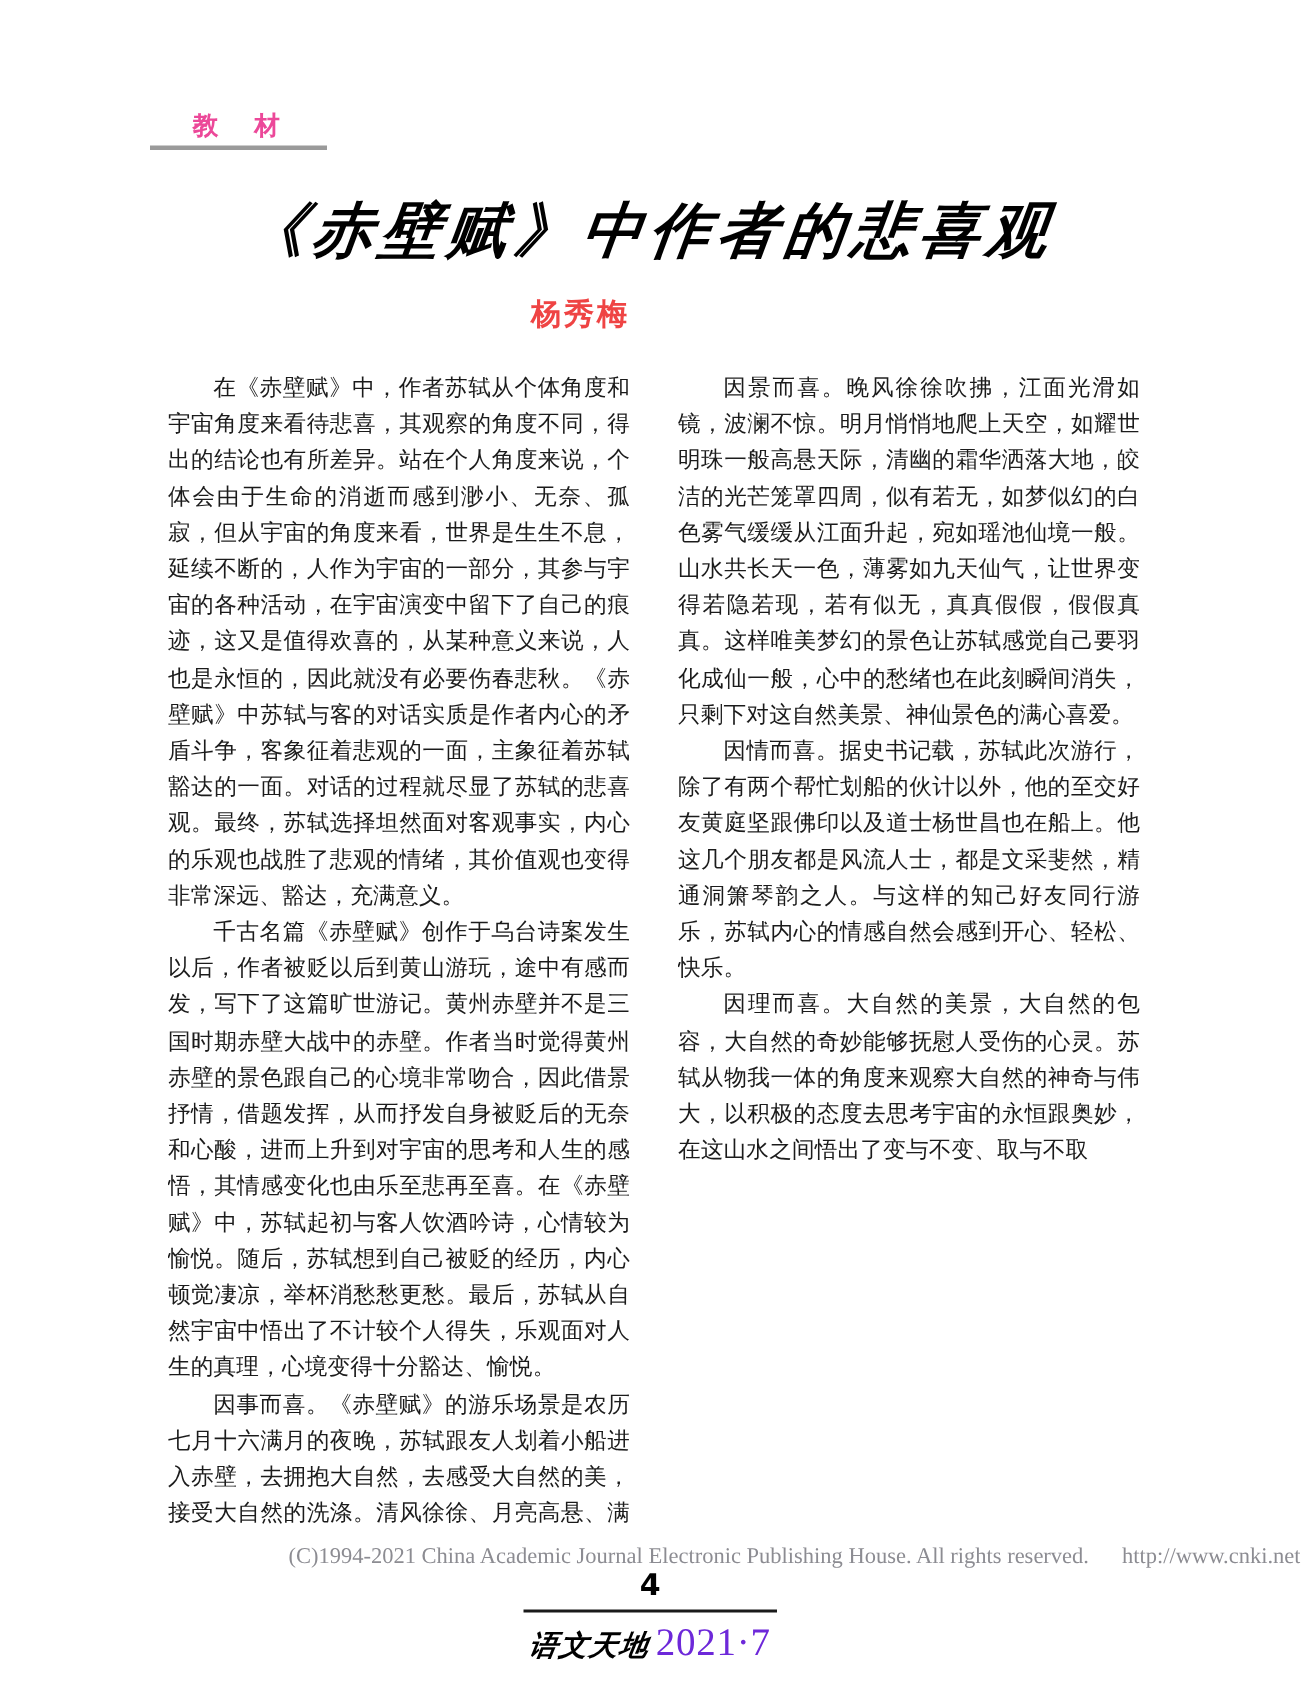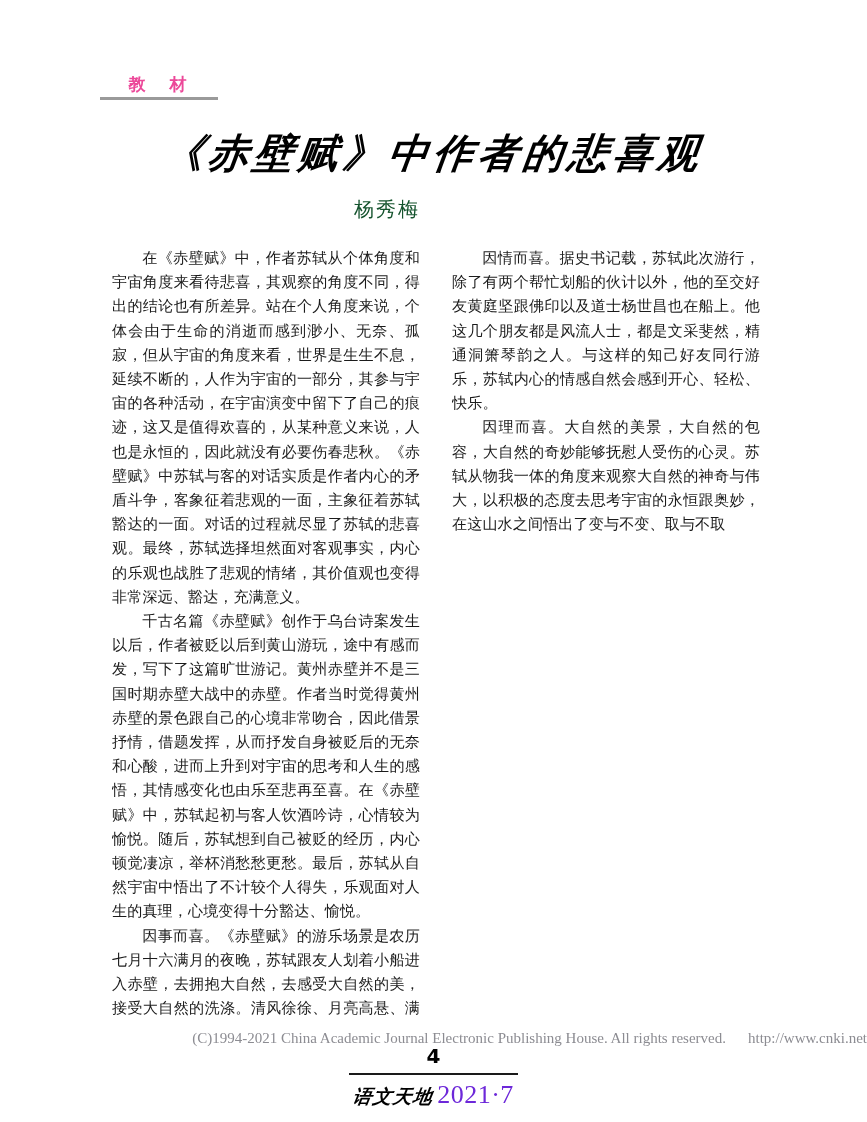--- a/index.html
+++ b/index.html
@@ -61,23 +61,23 @@
   }
 
   #byline {
     position: absolute;
     left: 0;
     top: 196px;
     width: 774px;
     text-align: center;
     font-family: "DejaVu Sans", "Liberation Sans", sans-serif;
     font-size: 20px;
-    font-weight: 400;
+    font-weight: 700;
     letter-spacing: 2px;
-    color: #14532d;
+    color: #ef4444;
   }
 
   
   #body-columns {
     position: absolute;
     left: 112px;
     top: 247px;
     width: 648px;
     height: 770px;
     display: flex;
@@ -182,20 +182,21 @@
 
   <div id="byline">杨秀梅</div>
 
   <div id="body-columns">
     <div class="col" id="col-left">
         <p class="indent">在《赤壁赋》中，作者苏轼从个体角度和宇宙角度来看待悲喜，其观察的角度不同，得出的结论也有所差异。站在个人角度来说，个体会由于生命的消逝而感到渺小、无奈、孤寂，但从宇宙的角度来看，世界是生生不息，延续不断的，人作为宇宙的一部分，其参与宇宙的各种活动，在宇宙演变中留下了自己的痕迹，这又是值得欢喜的，从某种意义来说，人也是永恒的，因此就没有必要伤春悲秋。《赤壁赋》中苏轼与客的对话实质是作者内心的矛盾斗争，客象征着悲观的一面，主象征着苏轼豁达的一面。对话的过程就尽显了苏轼的悲喜观。最终，苏轼选择坦然面对客观事实，内心的乐观也战胜了悲观的情绪，其价值观也变得非常深远、豁达，充满意义。</p>
         <p class="indent">千古名篇《赤壁赋》创作于乌台诗案发生以后，作者被贬以后到黄山游玩，途中有感而发，写下了这篇旷世游记。黄州赤壁并不是三国时期赤壁大战中的赤壁。作者当时觉得黄州赤壁的景色跟自己的心境非常吻合，因此借景抒情，借题发挥，从而抒发自身被贬后的无奈和心酸，进而上升到对宇宙的思考和人生的感悟，其情感变化也由乐至悲再至喜。在《赤壁赋》中，苏轼起初与客人饮酒吟诗，心情较为愉悦。随后，苏轼想到自己被贬的经历，内心顿觉凄凉，举杯消愁愁更愁。最后，苏轼从自然宇宙中悟出了不计较个人得失，乐观面对人生的真理，心境变得十分豁达、愉悦。</p>
         <p class="indent">因事而喜。《赤壁赋》的游乐场景是农历七月十六满月的夜晚，苏轼跟友人划着小船进入赤壁，去拥抱大自然，去感受大自然的美，接受大自然的洗涤。清风徐徐、月亮高悬、满江</p>
       </div>
     <div class="col" id="col-right">
+        <p class="indent">因景而喜。晚风徐徐吹拂，江面光滑如镜，波澜不惊。明月悄悄地爬上天空，如耀世明珠一般高悬天际，清幽的霜华洒落大地，皎洁的光芒笼罩四周，似有若无，如梦似幻的白色雾气缓缓从江面升起，宛如瑶池仙境一般。山水共长天一色，薄雾如九天仙气，让世界变得若隐若现，若有似无，真真假假，假假真真。这样唯美梦幻的景色让苏轼感觉自己要羽化成仙一般，心中的愁绪也在此刻瞬间消失，只剩下对这自然美景、神仙景色的满心喜爱。</p>
         <p class="indent">因情而喜。据史书记载，苏轼此次游行，除了有两个帮忙划船的伙计以外，他的至交好友黄庭坚跟佛印以及道士杨世昌也在船上。他这几个朋友都是风流人士，都是文采斐然，精通洞箫琴韵之人。与这样的知己好友同行游乐，苏轼内心的情感自然会感到开心、轻松、快乐。</p>
         <p class="indent">因理而喜。大自然的美景，大自然的包容，大自然的奇妙能够抚慰人受伤的心灵。苏轼从物我一体的角度来观察大自然的神奇与伟大，以积极的态度去思考宇宙的永恒跟奥妙，在这山水之间悟出了变与不变、取与不取</p>
       </div>
   </div>
 
   <div id="cnki-line">
     <span>(C)1994-2021 China Academic Journal Electronic Publishing House. All rights reserved.</span><span class="sep"></span><span>http://www.cnki.net</span>
   </div>
 
   <div id="folio">4</div>

